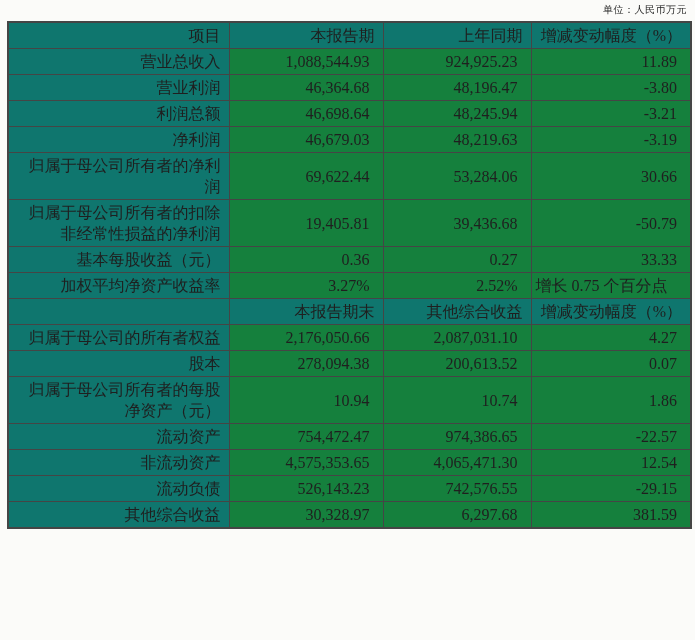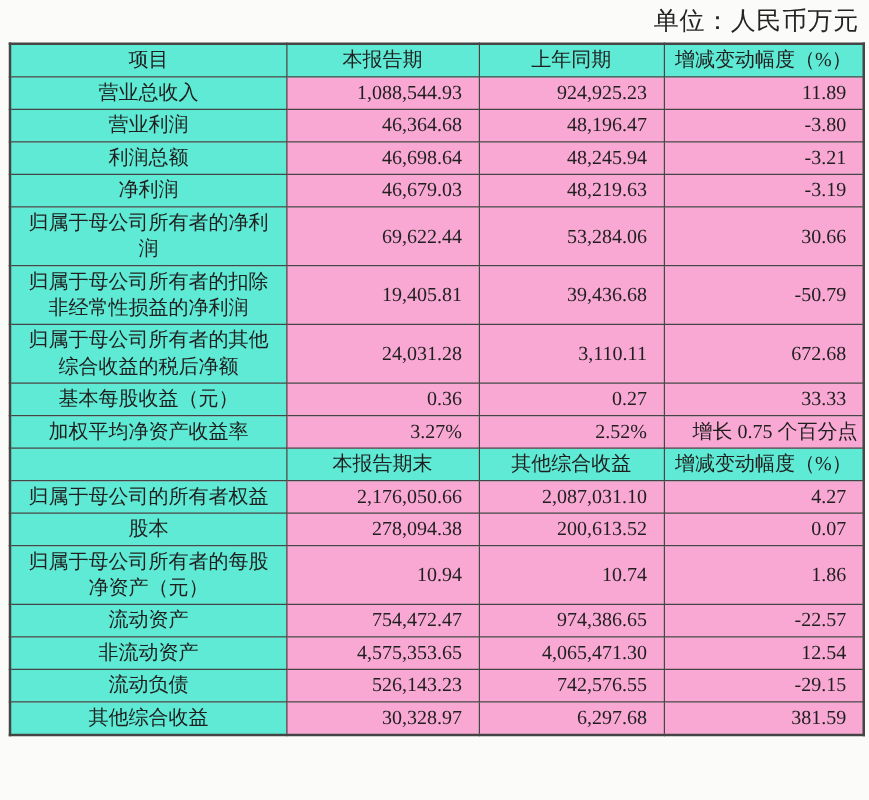--- a/index.html
+++ b/index.html
@@ -6,21 +6,21 @@
   html, body {
     width: 695px;
     height: 640px;
     background: #fbfbf9;
     font-family: "Liberation Serif", "DejaVu Serif", serif;
     color: #1f1f1f;
     overflow: hidden;
   }
   .unit-label {
     text-align: right;
-    font-size: 20px;
+    font-size: 10px;
     padding: 3px 8px 4px 0;
     letter-spacing: 0.5px;
     color: #242424;
   }
   table.fin-table {
     border-collapse: collapse;
     table-layout: fixed;
     margin-left: 7px;
     width: 683px;
     border: 2px solid #454545;
@@ -29,33 +29,33 @@
     border: 1px solid #454545;
     font-size: 16px;
     font-weight: normal;
     line-height: 21px;
     height: 25px;
     vertical-align: middle;
   }
   
   .fin-table th,
   .fin-table td.lbl {
-    background: #5eead4;
-    text-align: center;
+    background: #0f766e;
+    text-align: right;
     padding: 2px 8px;
     white-space: pre-line;
   }
   
   .fin-table td.num {
-    background: #f9a8d4;
+    background: #15803d;
     text-align: right;
     padding: 2px 13px 2px 4px;
   }
   .fin-table td.num.c {
-    text-align: right;
+    text-align: left;
     padding: 2px 4px;
   }
 </style>
 </head>
 <body>
 
 <div class="unit-label">单位：人民币万元</div>
 
 <table class="fin-table">
   <colgroup>
@@ -101,27 +101,20 @@
       <td class="num">69,622.44</td>
       <td class="num">53,284.06</td>
       <td class="num">30.66</td>
     </tr>
     <tr>
       <td class="lbl">归属于母公司所有者的扣除
 非经常性损益的净利润</td>
       <td class="num">19,405.81</td>
       <td class="num">39,436.68</td>
       <td class="num">-50.79</td>
-    </tr>
-    <tr>
-      <td class="lbl">归属于母公司所有者的其他
-综合收益的税后净额</td>
-      <td class="num">24,031.28</td>
-      <td class="num">3,110.11</td>
-      <td class="num">672.68</td>
     </tr>
     <tr>
       <td class="lbl">基本每股收益（元）</td>
       <td class="num">0.36</td>
       <td class="num">0.27</td>
       <td class="num">33.33</td>
     </tr>
     <tr>
       <td class="lbl">加权平均净资产收益率</td>
       <td class="num">3.27%</td>

